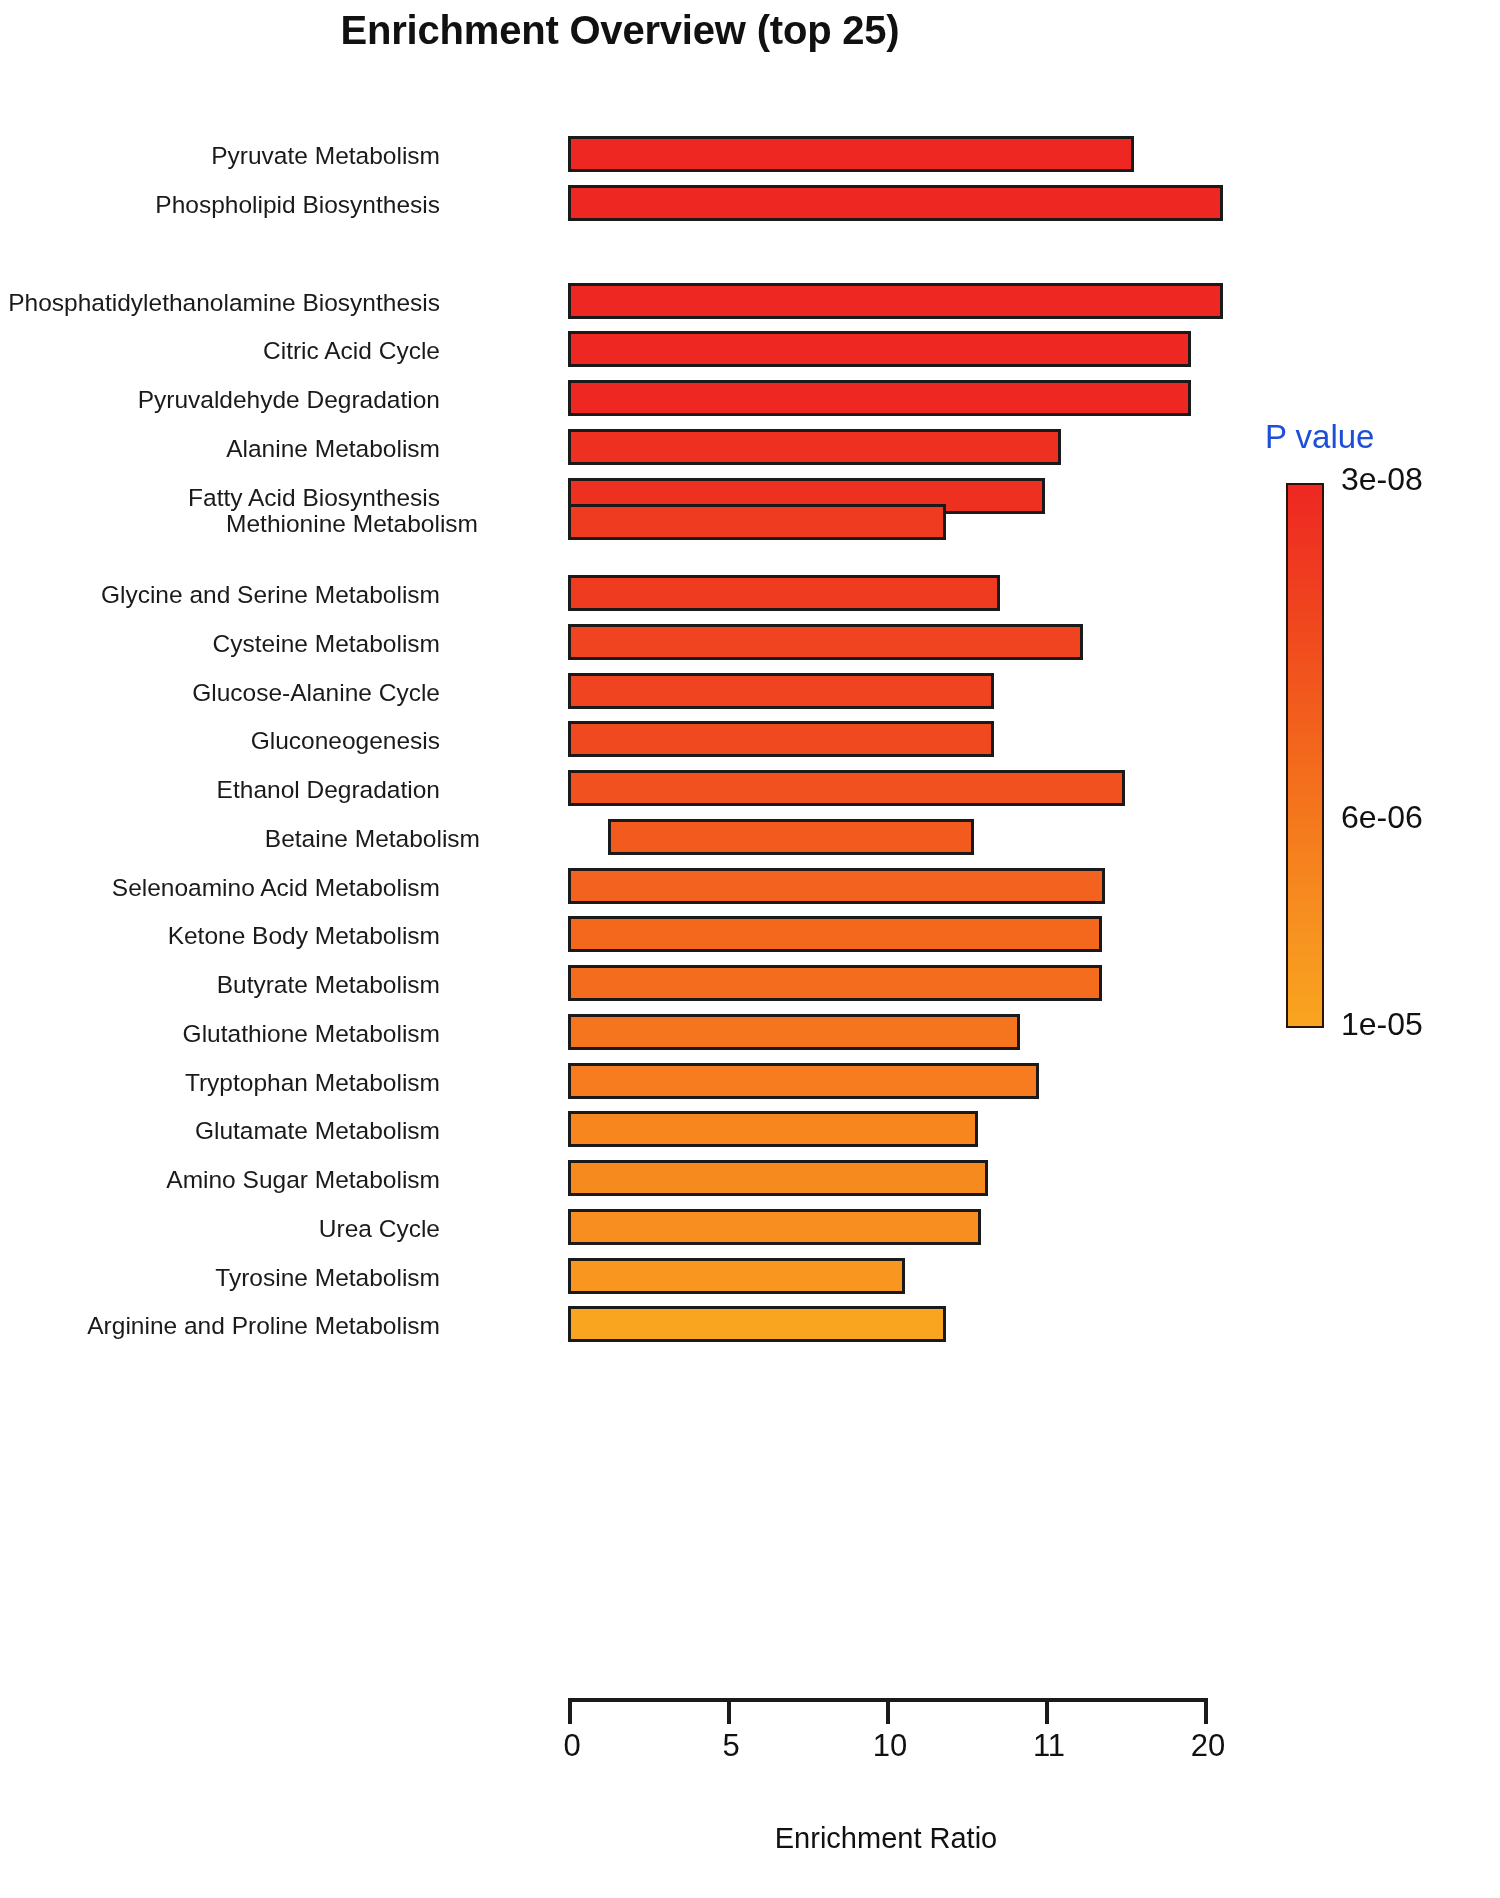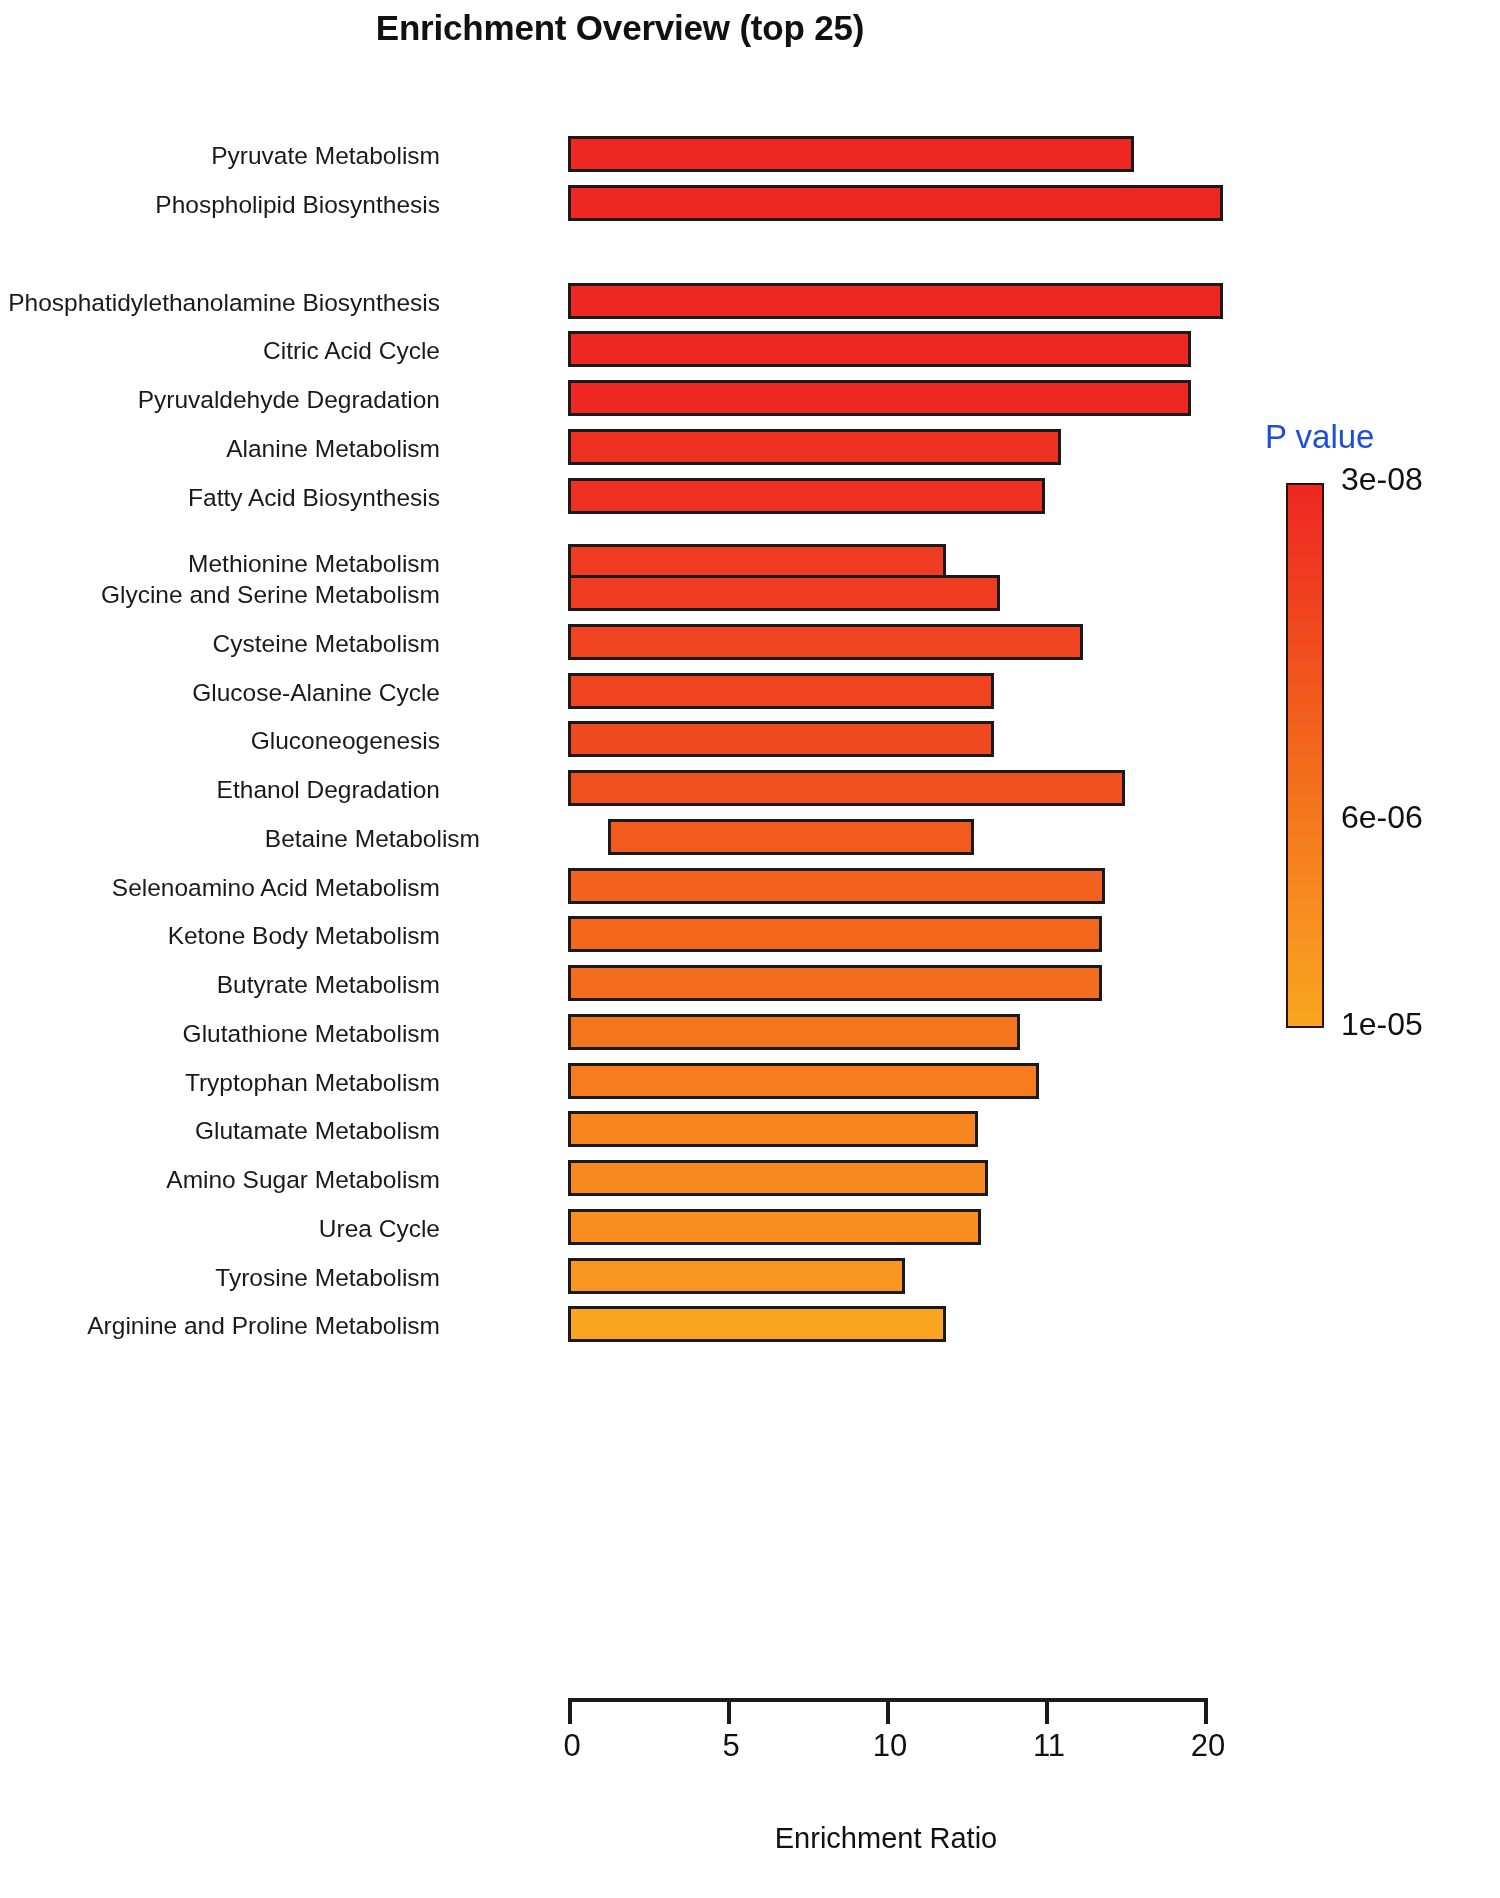--- a/index.html
+++ b/index.html
@@ -20,21 +20,21 @@
     inset: 0;
   }
 
   
   .chart-title {
     position: absolute;
     top: 8px;
     left: 0;
     width: 1240px;
     text-align: center;
-    font-size: 35px;
+    font-size: 40px;
     font-weight: bold;
     color: #111111;
     letter-spacing: -0.2px;
   }
 
   
   .plot-area {
     position: absolute;
     left: 0;
     top: 130px;
@@ -165,21 +165,21 @@
         <div class="bar-rect" title="Pyruvaldehyde Degradation: 19.6" style="top: 6.375px; width: 623.28px; background: rgb(238, 39, 34); border-color: rgb(26, 26, 26);"></div>
       </div>
       <div class="bar-row" style="top: 292.5px;">
         <div class="bar-label" style="top: 14.375px;">Alanine Metabolism</div>
         <div class="bar-rect" title="Alanine Metabolism: 15.5" style="top: 6.375px; width: 492.9px; background: rgb(238, 48, 32); border-color: rgb(26, 26, 26);"></div>
       </div>
       <div class="bar-row" style="top: 341.25px;">
         <div class="bar-label" style="top: 14.375px;">Fatty Acid Biosynthesis</div>
         <div class="bar-rect" title="Fatty Acid Biosynthesis: 15" style="top: 6.375px; width: 477px; background: rgb(238, 48, 32); border-color: rgb(26, 26, 26);"></div>
       </div>
-      <div class="bar-row" style="top: 408px;">
+      <div class="bar-row" style="top: 368px; padding-left: 38px;">
         <div class="bar-label" style="top: 14.375px;">Methionine Metabolism</div>
         <div class="bar-rect" title="Methionine Metabolism: 11.9" style="top: 6.375px; width: 378.42px; background: rgb(239, 59, 31); border-color: rgb(26, 26, 26);"></div>
       </div>
       <div class="bar-row" style="top: 438.75px;">
         <div class="bar-label" style="top: 14.375px;">Glycine and Serine Metabolism</div>
         <div class="bar-rect" title="Glycine and Serine Metabolism: 13.6" style="top: 6.375px; width: 432.48px; background: rgb(239, 59, 31); border-color: rgb(26, 26, 26);"></div>
       </div>
       <div class="bar-row" style="top: 487.5px;">
         <div class="bar-label" style="top: 14.375px;">Cysteine Metabolism</div>
         <div class="bar-rect" title="Cysteine Metabolism: 16.2" style="top: 6.375px; width: 515.16px; background: rgb(240, 67, 31); border-color: rgb(26, 26, 26);"></div>

